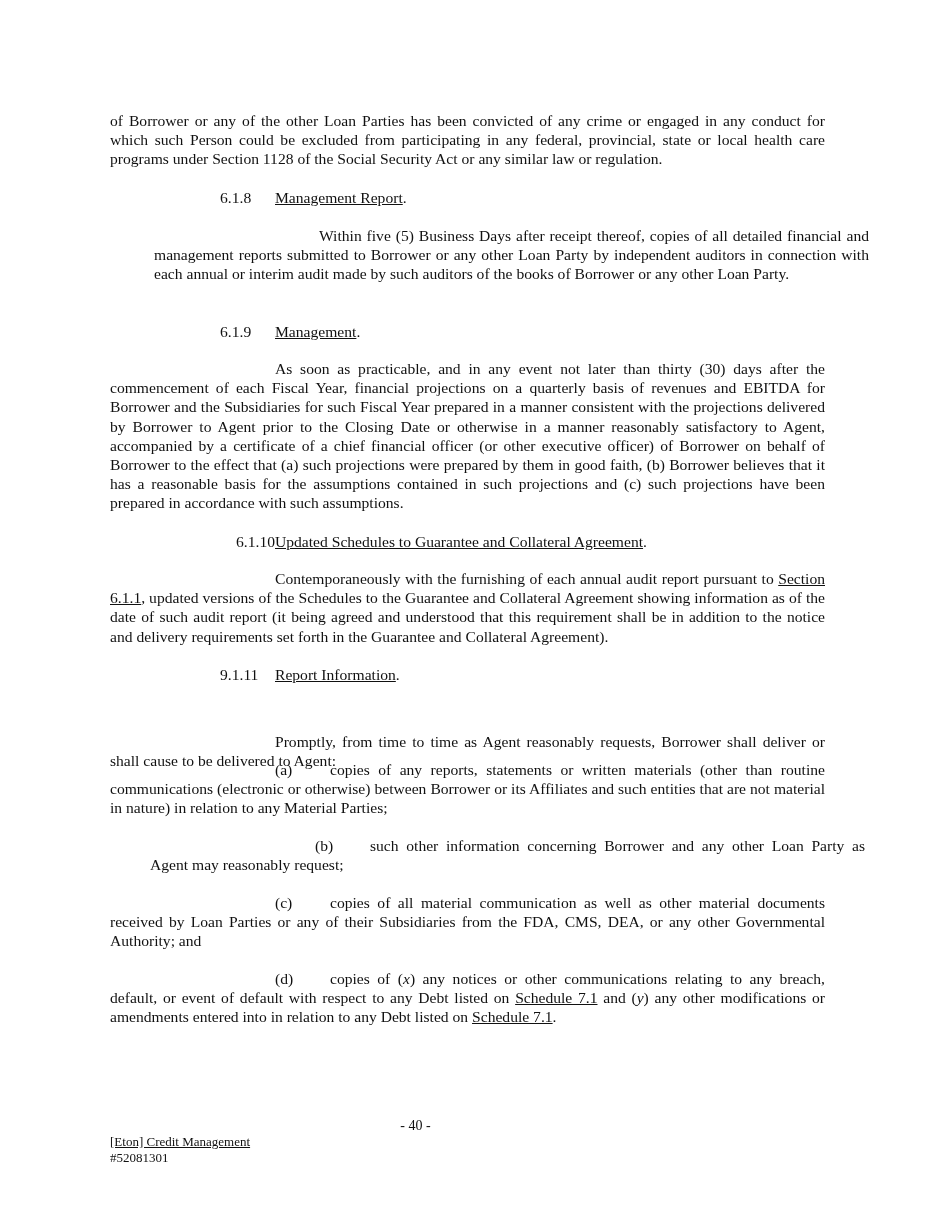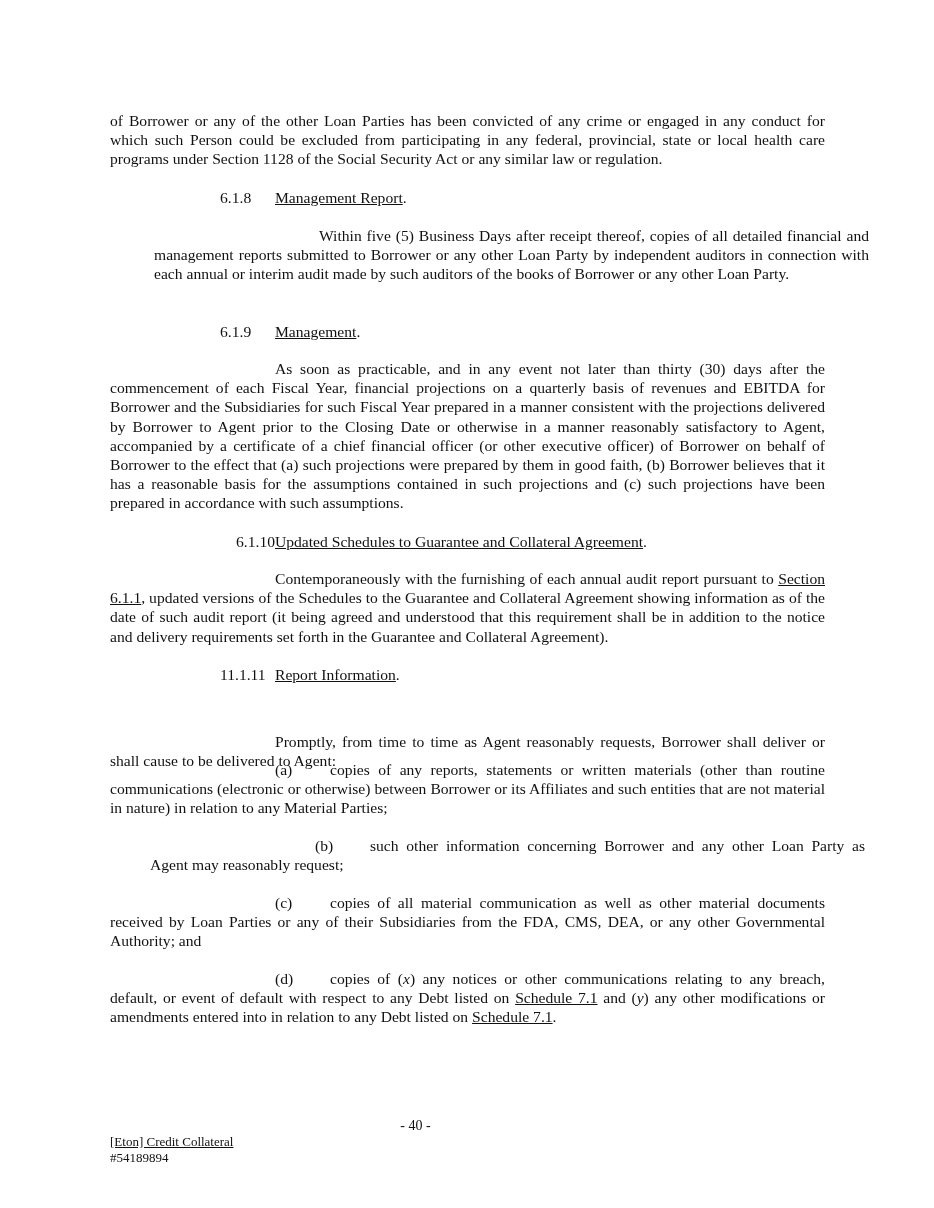--- a/index.html
+++ b/index.html
@@ -81,21 +81,21 @@
 </div>
 
 <div class="heading" style="top:532px;text-align:right;">
   <span class="num">6.1.10</span><span class="u">Updated Schedules to Guarantee and Collateral Agreement</span><span>.</span>
 </div>
 <div class="block" style="top:569px;">
   <p class="indent1"><span>Contemporaneously with the furnishing of each annual audit report pursuant to </span><span class="u">Section 6.1.1</span><span>, updated versions of the Schedules to the Guarantee and Collateral Agreement showing information as of the date of such audit report (it being agreed and understood that this requirement shall be in addition to the notice and delivery requirements set forth in the Guarantee and Collateral Agreement).</span></p>
 </div>
 
 <div class="heading" style="top:665px;">
-  <span class="num">11.1.11</span><span class="u">Report Information</span><span>.</span>
+  <span class="num">9.1.11</span><span class="u">Report Information</span><span>.</span>
 </div>
 <div class="block" style="top:703px;margin-top:29px;">
   <p class="indent1">Promptly, from time to time as Agent reasonably requests, Borrower shall deliver or shall cause to be delivered to Agent:</p>
 </div>
 
 <div class="block" style="top:760px;">
   <p class="indent1"><span class="item-label">(a)</span><span>copies of any reports, statements or written materials (other than routine communications (electronic or otherwise) between Borrower or its Affiliates and such entities that are not material in nature) in relation to any Material Parties;</span></p>
 </div>
 
 <div class="block" style="top:836px;margin-left:40px;">
@@ -105,15 +105,15 @@
 <div class="block" style="top:893px;">
   <p class="indent1"><span class="item-label">(c)</span><span>copies of all material communication as well as other material documents received by Loan Parties or any of their Subsidiaries from the FDA, CMS, DEA, or any other Governmental Authority; and</span></p>
 </div>
 
 <div class="block" style="top:969px;">
   <p class="indent1"><span class="item-label">(d)</span><span>copies of (</span><i>x</i><span>) any notices or other communications relating to any breach, default, or event of default with respect to any Debt listed on </span><span class="u">Schedule 7.1</span><span> and (</span><i>y</i><span>) any other modifications or amendments entered into in relation to any Debt listed on </span><span class="u">Schedule 7.1</span><span>.</span></p>
 </div>
 
 <div class="footer-page">- 40 -</div>
 <div class="footer-left">
-  <div class="u">[Eton] Credit Collateral</div>
-  <div>#54189894</div>
+  <div class="u">[Eton] Credit Management</div>
+  <div>#52081301</div>
 </div>
 
 </body></html>

